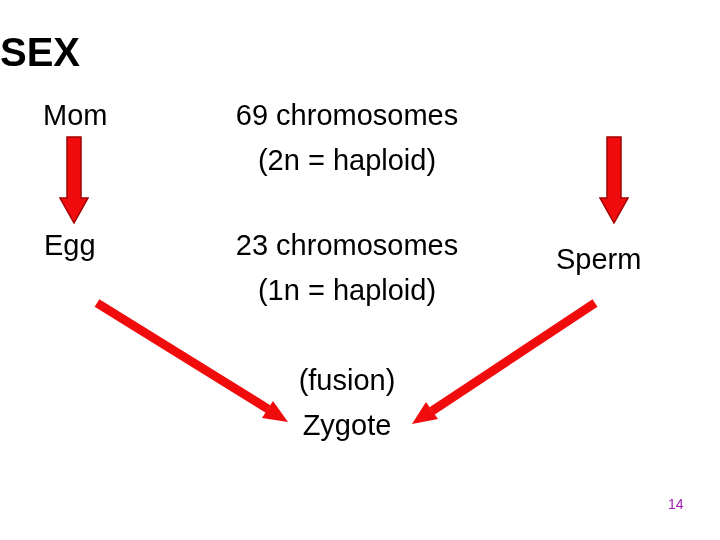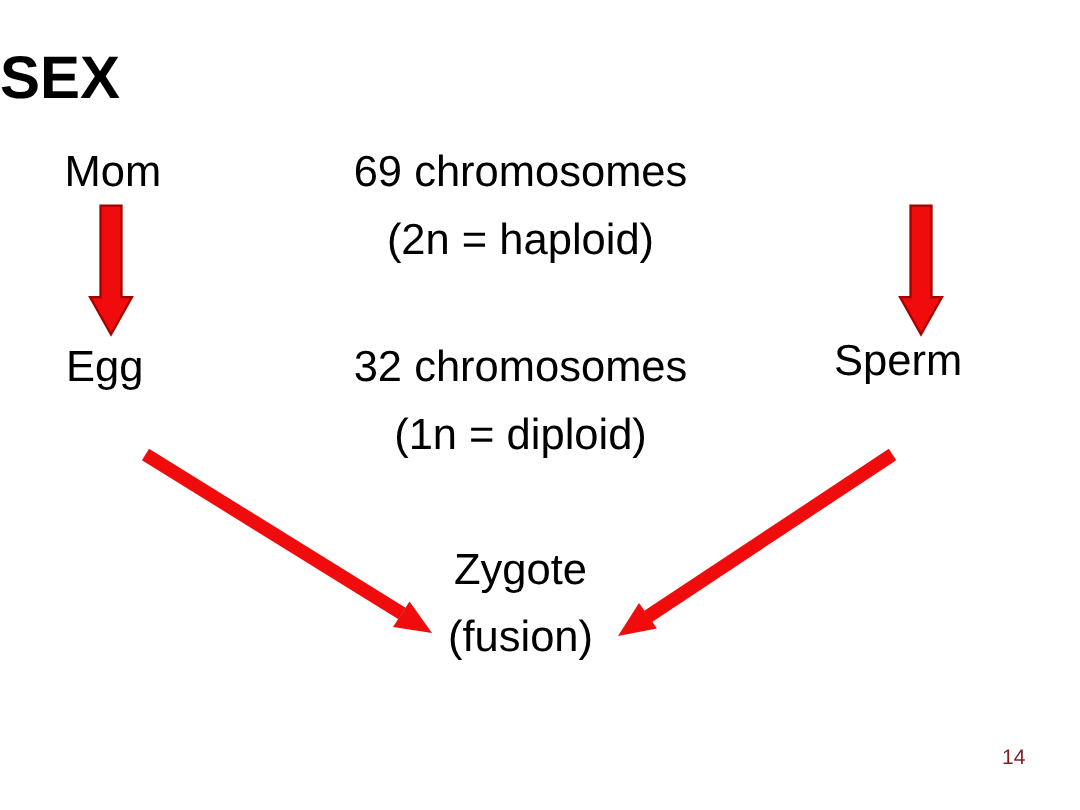--- a/index.html
+++ b/index.html
@@ -17,21 +17,21 @@
     left: 0; right: 0; top: 28px;
     font-size: 40px;
     font-weight: bold;
     line-height: 48px;
   }
   .body-text { font-size: 29px; line-height: 45px; white-space: nowrap; }
   .label { position: absolute; }
   .label-mom   { left: 43px;  top: 93px; }
   .label-dad   { left: 595px; top: 93px; }
   .label-egg   { left: 44px;  top: 223px; }
-  .label-sperm { left: 556px; top: 219px; text-align: right; }
+  .label-sperm { left: 556px; top: 237px; text-align: right; }
   .center-block {
     position: absolute;
     left: 170px;
     width: 354px;
     text-align: center;
   }
   .center-diploid { top: 93px; }
   .center-haploid { top: 223px; }
   .result-block {
     position: absolute;
@@ -45,21 +45,21 @@
   .arrow-dad     { left: 598px; top: 136px; }
   .arrow-egg-zy  { left: 90px;  top: 296px; }
   .arrow-sp-zy   { left: 405px; top: 296px; }
   .v-arrow-shape { stroke: #a30000; stroke-width: 1.5; }
   .page-number {
     position: absolute;
     left: 668px;
     top: 495px;
     font-size: 14px;
     line-height: 18px;
-    color: #7f1d1d;
+    color: #a21caf;
     text-align: center;
   }
 </style>
 </head>
 <body>
 
 <div class="slide">
 
   <div class="title">SEX</div>
 
@@ -75,36 +75,36 @@
     <polygon class="v-arrow-shape" points="9,1 23,1 23,62 30,62 16,87 2,62 9,62" fill="#f00c0c"></polygon>
   </svg>
 
   <svg class="arrow-svg arrow-dad" width="32" height="90" viewBox="0 0 32 90">
     <polygon class="v-arrow-shape" points="9,1 23,1 23,62 30,62 16,87 2,62 9,62" fill="#f00c0c"></polygon>
   </svg>
 
   <div class="label body-text label-egg">Egg</div>
 
   <div class="center-block body-text center-haploid">
-    <div>32 chromosomes</div>
-    <div>(1n = diploid)</div>
+    <div>23 chromosomes</div>
+    <div>(1n = haploid)</div>
   </div>
 
   <div class="label body-text label-sperm">Sperm</div>
 
   <svg class="arrow-svg arrow-egg-zy" width="210" height="135" viewBox="0 0 210 135">
     <line x1="7" y1="7" x2="178" y2="113" stroke-width="9" stroke="#f00c0c"></line>
     <polygon points="198,126 172,122 183,105" fill="#f00c0c"></polygon>
   </svg>
 
   <svg class="arrow-svg arrow-sp-zy" width="200" height="140" viewBox="0 0 200 140">
     <line x1="190" y1="7" x2="27" y2="115" stroke-width="9" stroke="#f00c0c"></line>
     <polygon points="7,128 21,106 33,123" fill="#f00c0c"></polygon>
   </svg>
 
   <div class="result-block body-text">
+    <div>(fusion)</div>
     <div>Zygote</div>
-    <div>(fusion)</div>
   </div>
 
   <div class="page-number">14</div>
 
 </div>
 
 </body></html>

